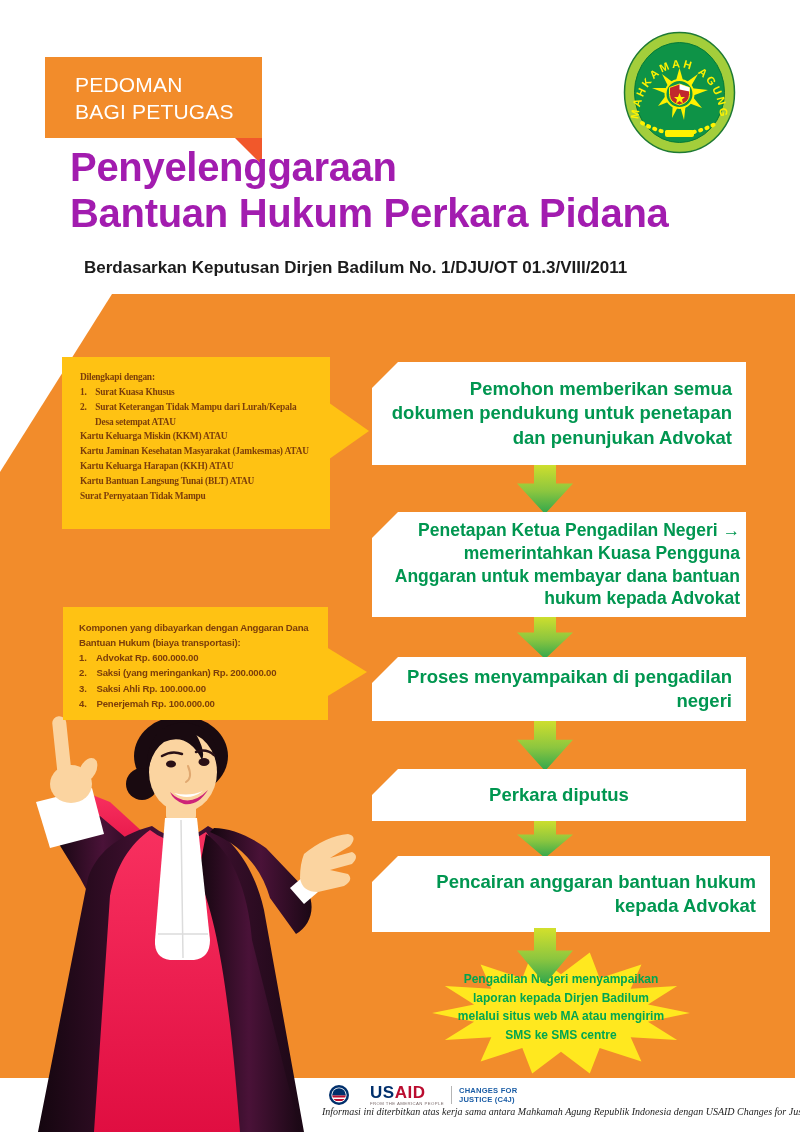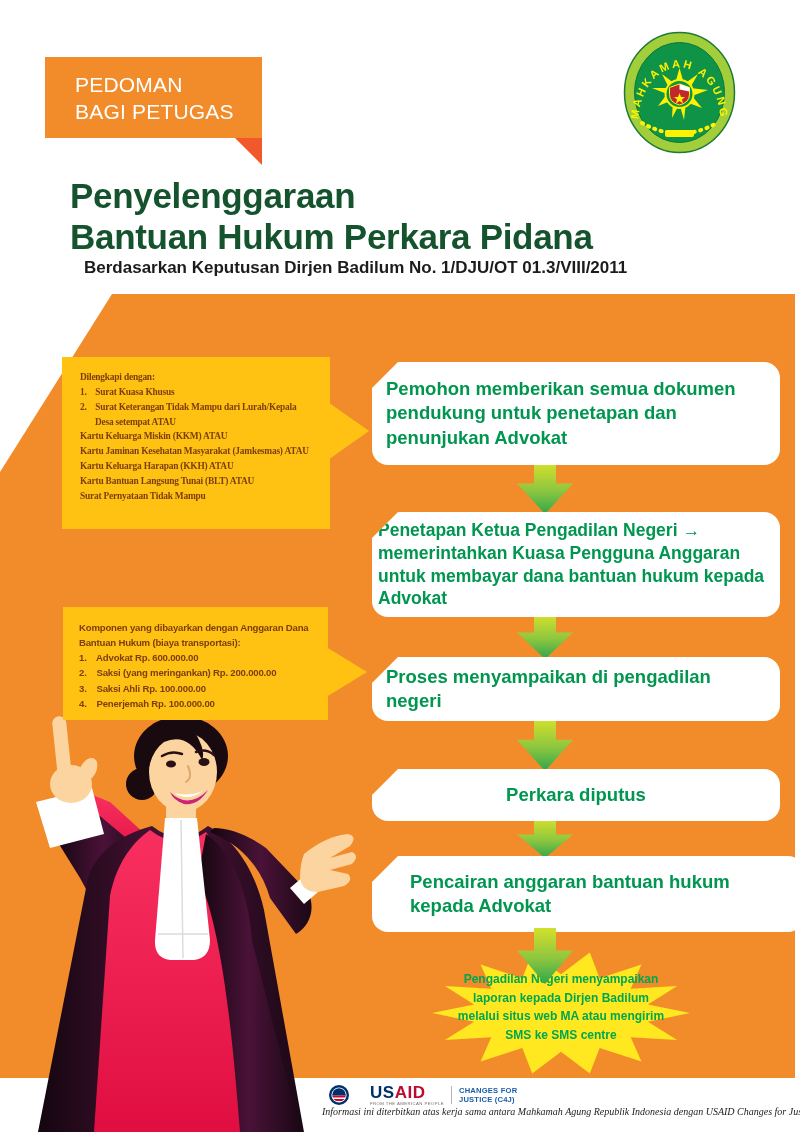--- a/index.html
+++ b/index.html
@@ -6,40 +6,40 @@
   html,body{margin:0;padding:0;background:#fff;}
   body{font-family:"Liberation Sans",sans-serif;}
   #poster{position:relative;width:800px;height:1132px;background:#fff;overflow:hidden;}
 
   
   .badge{position:absolute;left:45px;top:57px;width:217px;height:81px;background:#F28C2B;}
   .badge-text{position:absolute;left:30px;top:15px;color:#fff;font-weight:normal;font-size:21px;line-height:1.28;white-space:pre-line;letter-spacing:.2px;}
   .badge-tail{position:absolute;left:190px;top:81px;width:0;height:0;border-top:27px solid #F1582B;border-left:27px solid transparent;}
 
   
-  .title{position:absolute;left:70px;top:176px;color:#14532d;font-weight:bold;font-size:35px;line-height:1.16;white-space:pre-line;letter-spacing:-.3px;}
+  .title{position:absolute;left:70px;top:144px;color:#a21caf;font-weight:bold;font-size:40px;line-height:1.16;white-space:pre-line;letter-spacing:-.3px;}
   .subtitle{position:absolute;left:70px;top:258px;color:#1c1c1c;font-weight:600;font-size:17px;margin-left:14px;}
 
   
   .ma-logo{position:absolute;left:622px;top:30px;}
 
   
   .orange-panel{position:absolute;left:0;top:294px;width:795px;height:784px;background:#F28C2B;
     clip-path:polygon(112px 0,100% 0,100% 100%,0 100%,0 178px);}
 
   
   .callout{position:absolute;background:#FFC213;color:#7C3E0A;font-weight:bold;white-space:pre;z-index:4;}
   .callout1{left:62px;top:357px;width:268px;height:172px;padding:13px 0 0 18px;font-size:9.4px;line-height:1.58;letter-spacing:-.2px;box-sizing:border-box;font-family:Liberation Serif, serif;}
   .callout2{left:63px;top:607px;width:265px;height:113px;padding:13px 0 16px 16px;font-size:9.6px;line-height:1.58;letter-spacing:-.2px;box-sizing:border-box;}
   .tail1{position:absolute;left:325px;top:400px;width:0;height:0;border-top:31px solid transparent;border-bottom:31px solid transparent;border-left:44px solid #FFC213;z-index:4;}
   .tail2{position:absolute;left:323px;top:645px;width:0;height:0;border-top:27px solid transparent;border-bottom:27px solid transparent;border-left:44px solid #FFC213;z-index:4;}
 
   
-  .step{position:absolute;left:372px;width:408px;background:#fff;display:flex;align-items:center;justify-content:center;text-align:left;
-    clip-path:polygon(26px 0,100% 0,100% 100%,0 100%,0 26px);z-index:3;border-radius:16px;}
+  .step{position:absolute;left:372px;width:374px;background:#fff;display:flex;align-items:center;justify-content:center;text-align:right;
+    clip-path:polygon(26px 0,100% 0,100% 100%,0 100%,0 26px);z-index:3;}
   .step-label{color:#009650;font-weight:bold;font-size:18.5px;line-height:1.3;padding:0 14px;}
   .s1{top:362px;height:103px;}
   .s2{top:512px;height:105px;}
   .s2 .step-label{font-size:17.5px;padding:0 6px;}
   .s3{top:657px;height:64px;}
   .s4{top:769px;height:52px;}
   .s5{top:856px;height:76px;padding-left:24px;}
 
   .flow-arrow{position:absolute;left:517px;width:56px;z-index:2;}
   .a1{top:463px;height:51px;}

